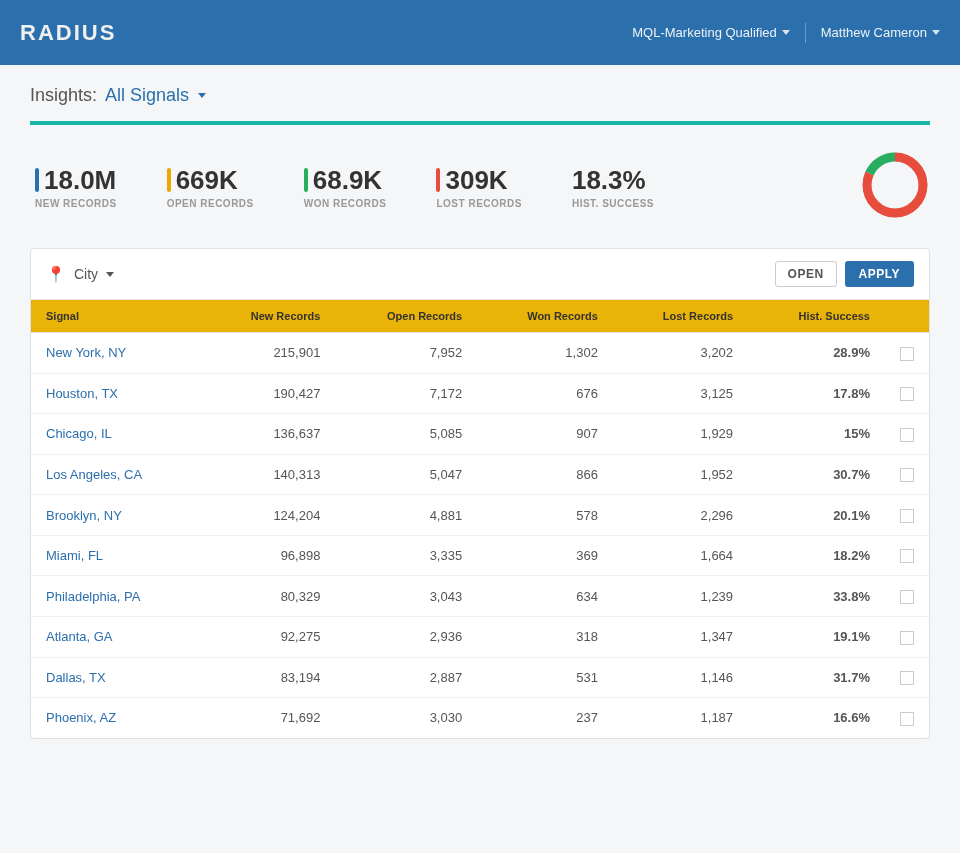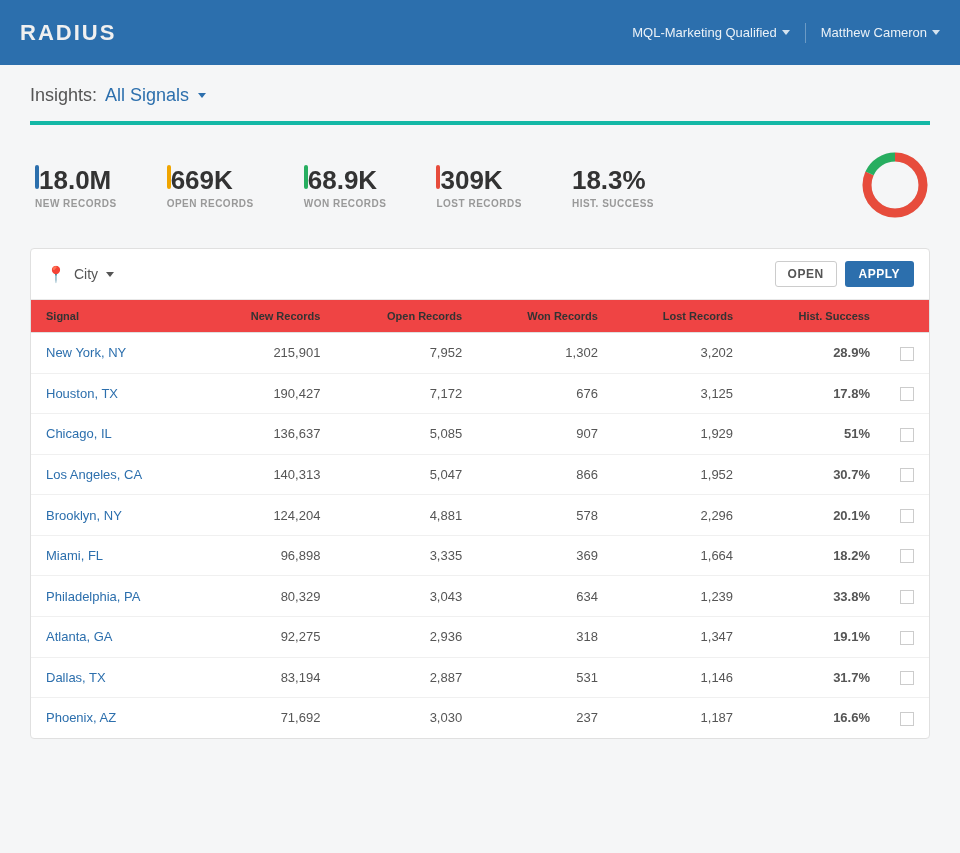--- a/index.html
+++ b/index.html
@@ -105,20 +105,22 @@
       padding-left: 5px;
     }
     .stat-item {
       display: flex;
       flex-direction: column;
     }
     .stat-value {
       font-size: 26px;
       font-weight: 700;
       display: flex;
+      align-items: center;
+      gap: 5px;
     }
     .stat-bar {
       width: 4px;
       height: 24px;
       display: inline-block;
       border-radius: 2px;
     }
     .stat-label {
       font-size: 10px;
       color: #999;
@@ -191,21 +193,21 @@
       font-weight: 600;
       letter-spacing: 0.5px;
     }
 
     
     table {
       width: 100%;
       border-collapse: collapse;
     }
     thead tr {
-      background: #ef4444;
+      background: #eab308;
     }
     th {
       padding: 10px 15px;
       text-align: left;
       font-size: 11px;
       font-weight: 700;
       color: #333;
       border-bottom: 1px solid #e0e0e0;
       white-space: nowrap;
     }
@@ -362,21 +364,21 @@
       <td>3,125</td>
       <td class="success-orange">17.8%</td>
       <td><span class="checkbox"></span></td>
     </tr>
           <tr>
       <td>Chicago, IL</td>
       <td>136,637</td>
       <td>5,085</td>
       <td>907</td>
       <td>1,929</td>
-      <td class="success-green">51%</td>
+      <td class="success-green">15%</td>
       <td><span class="checkbox"></span></td>
     </tr>
           <tr>
       <td>Los Angeles, CA</td>
       <td>140,313</td>
       <td>5,047</td>
       <td>866</td>
       <td>1,952</td>
       <td class="success-green">30.7%</td>
       <td><span class="checkbox"></span></td>

